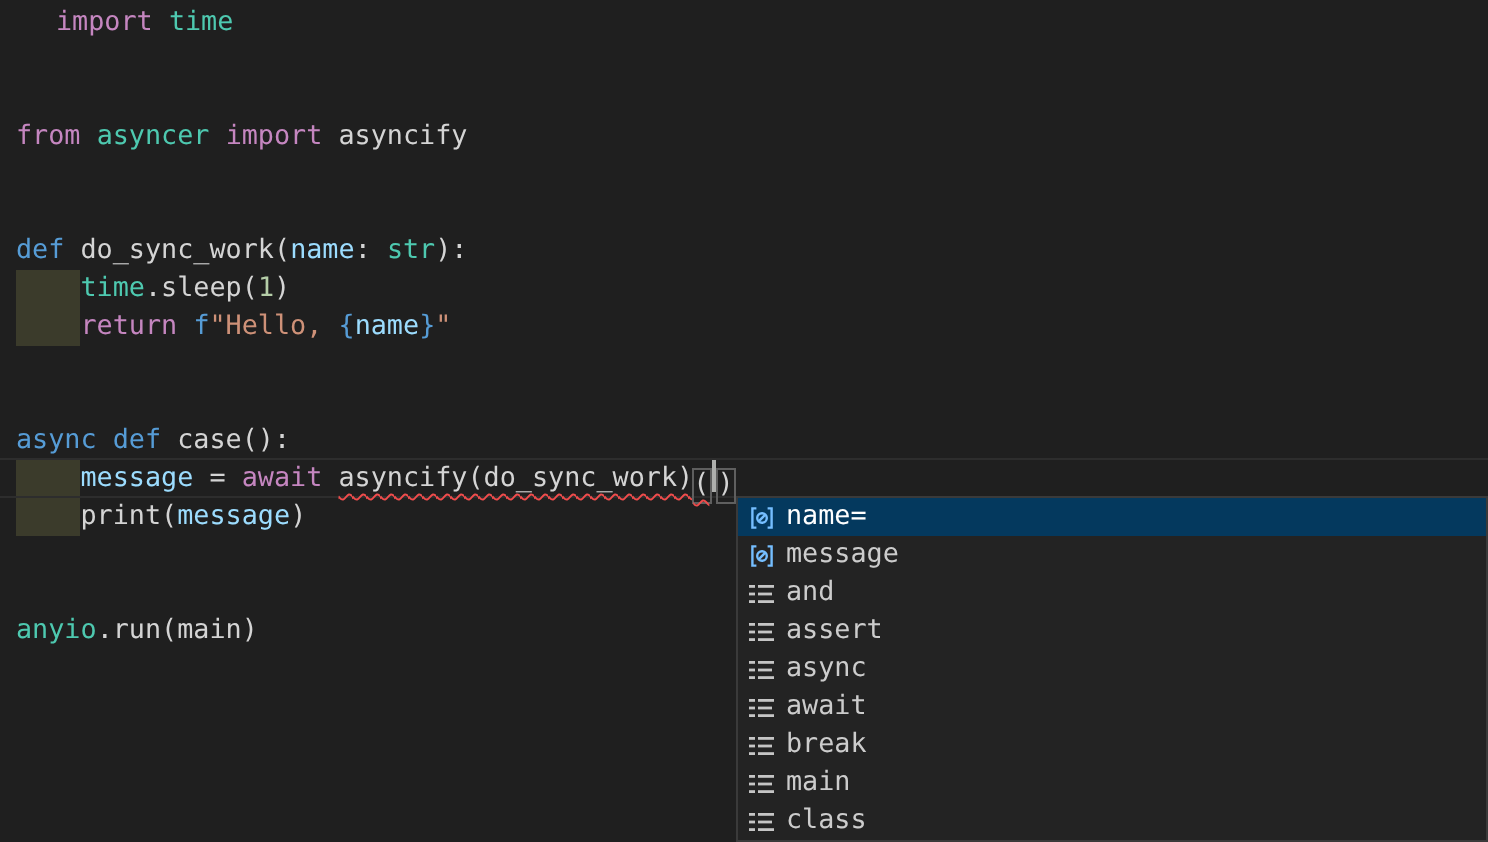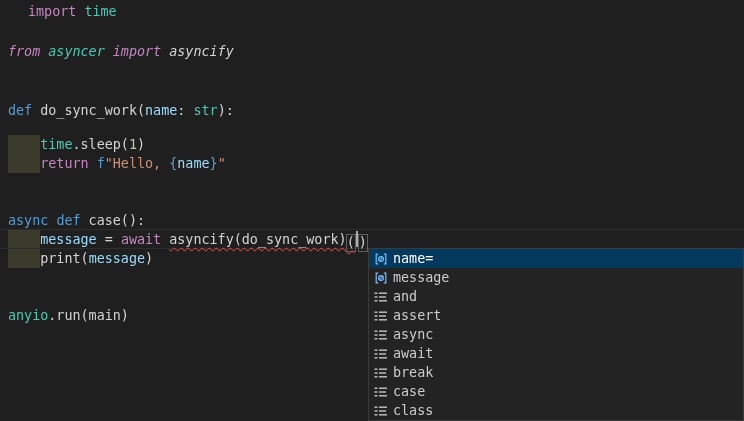--- a/index.html
+++ b/index.html
@@ -84,24 +84,24 @@
 
 <div id="screen">
   <div id="code-editor" style="background: rgb(31, 31, 31);">
       <div class="indent-hl" style="left: 8px; top: 135px; width: 32px; height: 19px; background: rgb(59, 59, 43);"></div>
       <div class="indent-hl" style="left: 8px; top: 154px; width: 32px; height: 19px; background: rgb(59, 59, 43);"></div>
       <div class="indent-hl" style="left: 8px; top: 230px; width: 32px; height: 19px; background: rgb(59, 59, 43);"></div>
       <div class="indent-hl" style="left: 8px; top: 249px; width: 32px; height: 19px; background: rgb(59, 59, 43);"></div>
       <div id="current-line" style="top: 229px; border-top-color: rgb(45, 45, 45); border-bottom-color: rgb(45, 45, 45);"></div>
       <div class="code-line" style="top: 2px; padding-left: 28px;"><span style="color: rgb(197, 134, 192);">import</span><span style="color: rgb(212, 212, 212);"> </span><span style="color: rgb(78, 201, 176);">time</span></div>
       <div class="code-line" style="top: 21px;"></div>
-      <div class="code-line" style="top: 42px; font-style: italic;"><span style="color: rgb(197, 134, 192);">from</span><span style="color: rgb(212, 212, 212);"> </span><span style="color: rgb(78, 201, 176);">asyncer</span><span style="color: rgb(212, 212, 212);"> </span><span style="color: rgb(197, 134, 192);">import</span><span style="color: rgb(212, 212, 212);"> asyncify</span></div>
+      <div class="code-line" style="top: 59px;"><span style="color: rgb(197, 134, 192);">from</span><span style="color: rgb(212, 212, 212);"> </span><span style="color: rgb(78, 201, 176);">asyncer</span><span style="color: rgb(212, 212, 212);"> </span><span style="color: rgb(197, 134, 192);">import</span><span style="color: rgb(212, 212, 212);"> asyncify</span></div>
       <div class="code-line" style="top: 78px;"></div>
       <div class="code-line" style="top: 97px;"></div>
-      <div class="code-line" style="top: 101px;"><span style="color: rgb(86, 156, 214);">def</span><span style="color: rgb(212, 212, 212);"> do_sync_work(</span><span style="color: rgb(156, 220, 254);">name</span><span style="color: rgb(212, 212, 212);">: </span><span style="color: rgb(78, 201, 176);">str</span><span style="color: rgb(212, 212, 212);">):</span></div>
+      <div class="code-line" style="top: 116px;"><span style="color: rgb(86, 156, 214);">def</span><span style="color: rgb(212, 212, 212);"> do_sync_work(</span><span style="color: rgb(156, 220, 254);">name</span><span style="color: rgb(212, 212, 212);">: </span><span style="color: rgb(78, 201, 176);">str</span><span style="color: rgb(212, 212, 212);">):</span></div>
       <div class="code-line" style="top: 135px;"><span style="color: rgb(212, 212, 212);">    </span><span style="color: rgb(78, 201, 176);">time</span><span style="color: rgb(212, 212, 212);">.sleep(</span><span style="color: rgb(181, 206, 168);">1</span><span style="color: rgb(212, 212, 212);">)</span></div>
       <div class="code-line" style="top: 154px;"><span style="color: rgb(212, 212, 212);">    </span><span style="color: rgb(197, 134, 192);">return</span><span style="color: rgb(212, 212, 212);"> </span><span style="color: rgb(86, 156, 214);">f</span><span style="color: rgb(206, 145, 120);">"Hello, </span><span style="color: rgb(86, 156, 214);">{</span><span style="color: rgb(156, 220, 254);">name</span><span style="color: rgb(86, 156, 214);">}</span><span style="color: rgb(206, 145, 120);">"</span></div>
       <div class="code-line" style="top: 173px;"></div>
       <div class="code-line" style="top: 192px;"></div>
       <div class="code-line" style="top: 211px;"><span style="color: rgb(86, 156, 214);">async</span><span style="color: rgb(212, 212, 212);"> </span><span style="color: rgb(86, 156, 214);">def</span><span style="color: rgb(212, 212, 212);"> case():</span></div>
       <div class="code-line" style="top: 230px;"><span style="color: rgb(212, 212, 212);">    </span><span style="color: rgb(156, 220, 254);">message</span><span style="color: rgb(212, 212, 212);"> = </span><span style="color: rgb(197, 134, 192);">await</span><span style="color: rgb(212, 212, 212);"> </span><span class="squiggle" style="color: rgb(212, 212, 212);">asyncify(do_sync_work)</span><span class="squiggle bracket-box" style="color: rgb(212, 212, 212);">(</span><span class="cursor" style="background: rgb(174, 175, 173);"></span><span class="bracket-box" style="color: rgb(212, 212, 212);">)</span></div>
       <div class="code-line" style="top: 249px;"><span style="color: rgb(212, 212, 212);">    print(</span><span style="color: rgb(156, 220, 254);">message</span><span style="color: rgb(212, 212, 212);">)</span></div>
       <div class="code-line" style="top: 268px;"></div>
       <div class="code-line" style="top: 287px;"></div>
       <div class="code-line" style="top: 306px;"><span style="color: rgb(78, 201, 176);">anyio</span><span style="color: rgb(212, 212, 212);">.run(main)</span></div>
@@ -198,21 +198,21 @@
         <span class="suggest-icon" style="color: rgb(197, 197, 197);">
           <svg width="16" height="16" viewBox="0 0 16 16" fill="currentColor">
             <rect x="1.5" y="3.5" width="3" height="1.4"></rect>
             <rect x="6" y="3.5" width="8" height="1.4"></rect>
             <rect x="1.5" y="7.3" width="3" height="1.4"></rect>
             <rect x="6" y="7.3" width="7" height="1.4"></rect>
             <rect x="1.5" y="11.1" width="3" height="1.4"></rect>
             <rect x="6" y="11.1" width="8" height="1.4"></rect>
           </svg>
         </span>
-        <span class="suggest-label" style="color: rgb(204, 204, 204);">case</span>
+        <span class="suggest-label" style="color: rgb(204, 204, 204);">main</span>
       </div>
       <div class="suggest-row">
         <span class="suggest-icon" style="color: rgb(197, 197, 197);">
           <svg width="16" height="16" viewBox="0 0 16 16" fill="currentColor">
             <rect x="1.5" y="3.5" width="3" height="1.4"></rect>
             <rect x="6" y="3.5" width="8" height="1.4"></rect>
             <rect x="1.5" y="7.3" width="3" height="1.4"></rect>
             <rect x="6" y="7.3" width="7" height="1.4"></rect>
             <rect x="1.5" y="11.1" width="3" height="1.4"></rect>
             <rect x="6" y="11.1" width="8" height="1.4"></rect>

